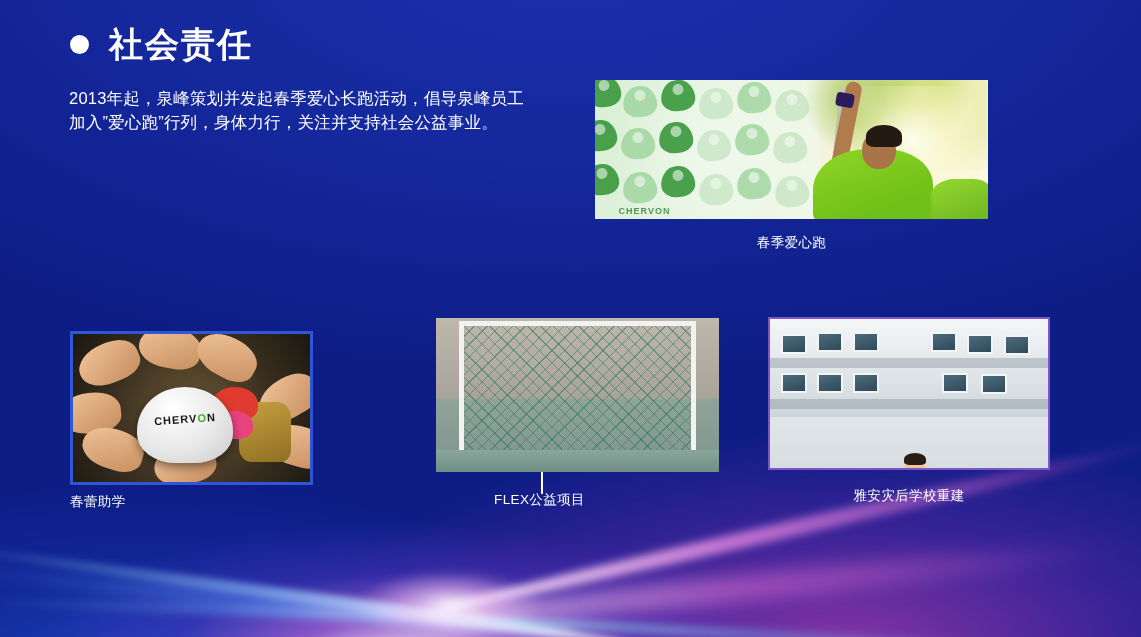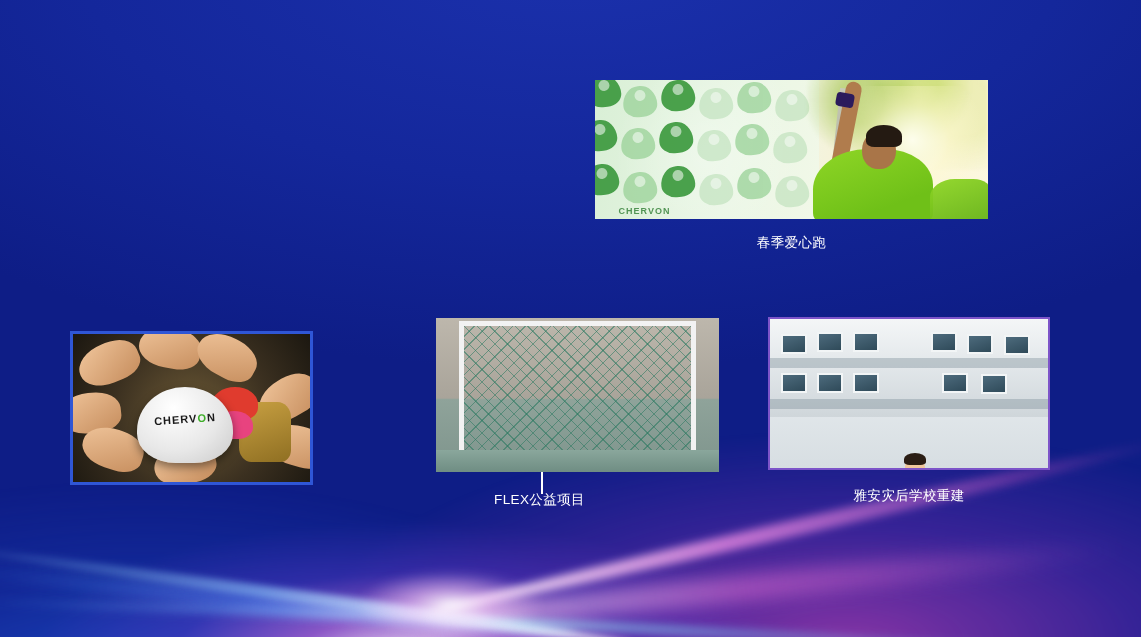--- a/index.html
+++ b/index.html
@@ -388,22 +388,27 @@
   <div class="bg-base"></div>
   <div class="bg-glow-bottom"></div>
   <div class="ray ray-b"></div>
   <div class="ray ray-a"></div>
   <div class="ray ray-f"></div>
   <div class="ray ray-d"></div>
   <div class="ray ray-c"></div>
   <div class="ray ray-e"></div>
   <div class="bg-core"></div>
 
+  <div class="header">
+    <span class="bullet-dot"></span>
+    <h1 class="page-title">社会责任</h1>
+  </div>
 
   <div class="copy">
+    <p class="para">2013年起，泉峰策划并发起春季爱心长跑活动，倡导泉峰员工加入”爱心跑”行列，身体力行，关注并支持社会公益事业。</p>
   </div>
 
   <figure class="figure" id="fig-run">
     <div class="photo ph-run">
       <div class="wall"></div>
       <div class="heart" style="left:-8px;  top:-4px;"></div>
       <div class="heart pale" style="left:28px;  top:6px;"></div>
       <div class="heart" style="left:66px;  top:0px;"></div>
       <div class="heart faint" style="left:104px; top:8px;"></div>
       <div class="heart pale" style="left:142px; top:2px;"></div>
@@ -444,20 +449,21 @@
       <div class="hand" style="left:34%; top:74%; transform:rotate(-12deg);"></div>
       <div class="hand" style="right:-4%; top:30%; transform:rotate(-30deg);"></div>
       <div class="hand" style="right:-8%; top:62%; transform:rotate(16deg);"></div>
       <div class="plush-gold"></div>
       <div class="plush-red"></div>
       <div class="plush-pink"></div>
       <div class="cap">
         <div class="cap-text"><span>CHERV</span><i>O</i><span>N</span></div>
       </div>
     </div>
+    <figcaption class="caption">春蕾助学</figcaption>
   </figure>
 
   <figure class="figure" id="fig-flex">
     <div class="photo ph-flex">
       <div class="goal"></div>
       <div class="floor"></div>
       <div class="player keeper" style="left:9%;  bottom:13%;"></div>
       <div class="player" style="left:18%; bottom:14%;"></div>
       <div class="player" style="left:27%; bottom:12%;"></div>
       <div class="player" style="left:36%; bottom:14%;"></div>

